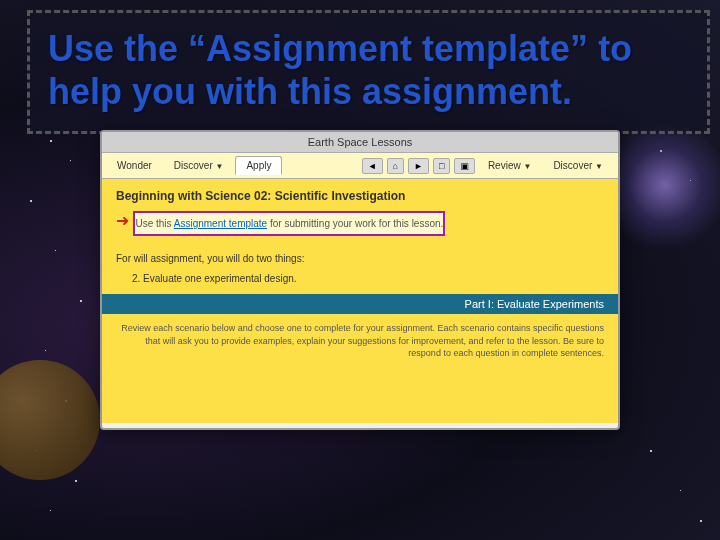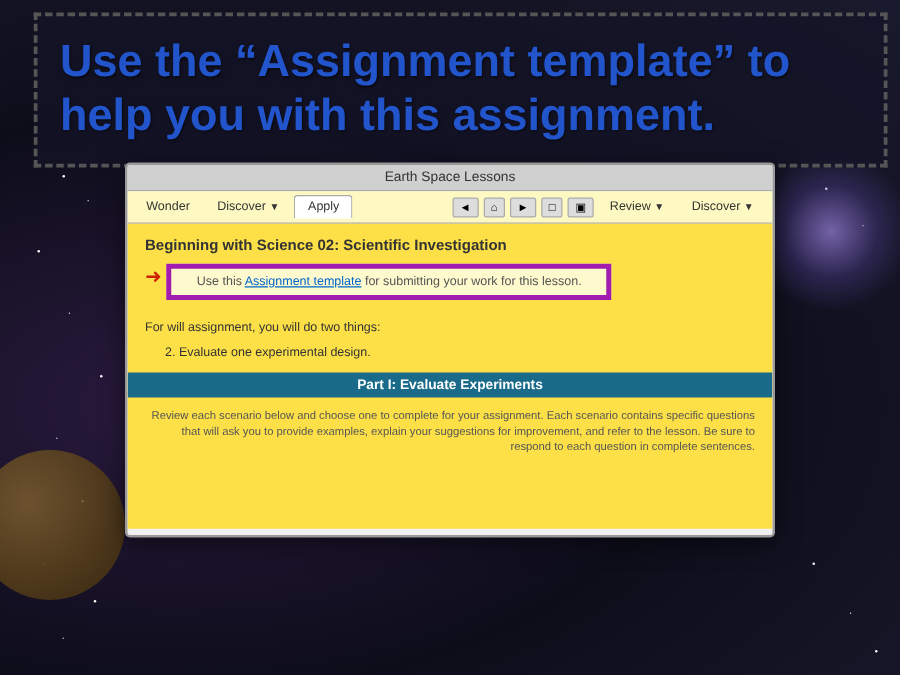--- a/index.html
+++ b/index.html
@@ -149,22 +149,22 @@
 
     .content-title {
       font-size: 12px;
       font-weight: bold;
       color: #333;
       margin-bottom: 8px;
     }
 
     .assignment-template-box {
       background: #fffacd;
-      border: 4px solid #a21caf;
-      padding: 5px 20px;
+      border: 2px solid #a21caf;
+      padding: 5px 0;
       font-size: 10px;
       color: #555;
       margin-bottom: 8px;
       display: inline-block;
     }
 
     .assignment-link {
       color: #0066cc;
       text-decoration: underline;
     }
@@ -188,24 +188,24 @@
       font-size: 10px;
       color: #333;
       margin-left: 16px;
       margin-bottom: 3px;
       line-height: 1.4;
     }
 
     .section-header {
       background: #1a6b8a;
       color: white;
-      text-align: center;
+      text-align: right;
       padding: 4px;
       font-size: 11px;
-      font-weight: bold;
+      font-weight: normal;
       margin: 8px -14px;
       padding-left: 14px;
       padding-right: 14px;
     }
 
     .small-text {
       font-size: 9px;
       color: #555;
       line-height: 1.4;
       text-align: right;

